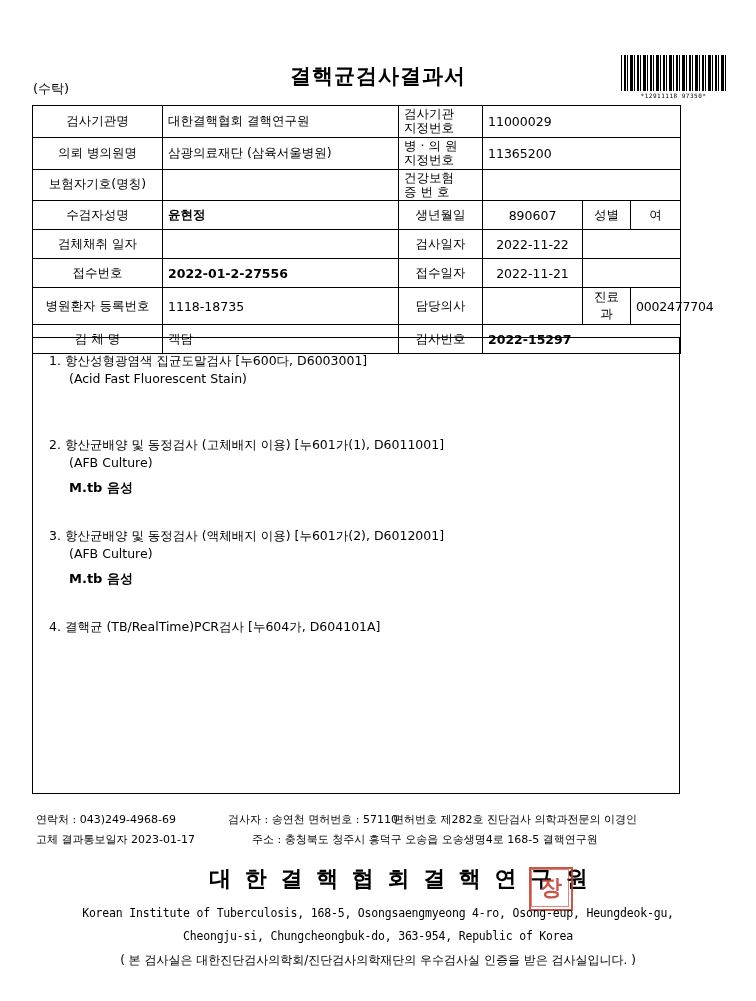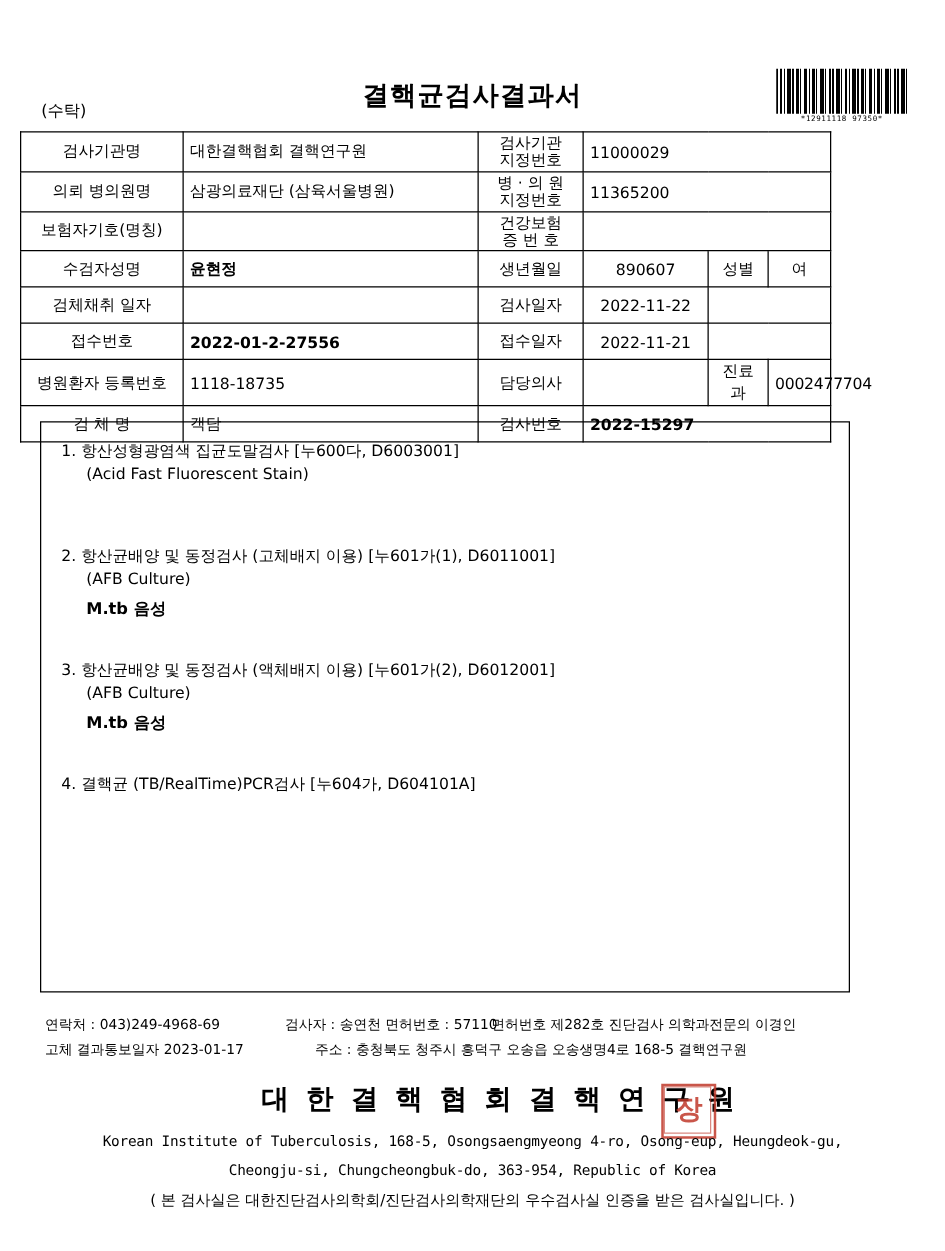--- a/index.html
+++ b/index.html
@@ -61,39 +61,39 @@
   .barcode-num {
     font-size: 6px;
     letter-spacing: 0.5px;
     font-family: "DejaVu Sans Mono", monospace;
     margin-top: 1px;
   }
 
   
   table.info {
     position: absolute;
-    left: 16px;
+    left: 32px;
     top: 105px;
     width: 648px;
     border-collapse: collapse;
     table-layout: fixed;
   }
   table.info td {
     border: 1px solid #000;
     height: 26px;
     font-size: 12.5px;
     padding: 1px 5px;
     vertical-align: middle;
   }
   td.lbl {
     text-align: center;
     font-size: 13px;
   }
   td.lbl2 {
-    text-align: center;
+    text-align: left;
     font-size: 11.5px;
     line-height: 1.15;
   }
   td.val {
     text-align: left;
     font-size: 12.5px;
   }
   td.val-c {
     text-align: center;
     font-size: 12.5px;

